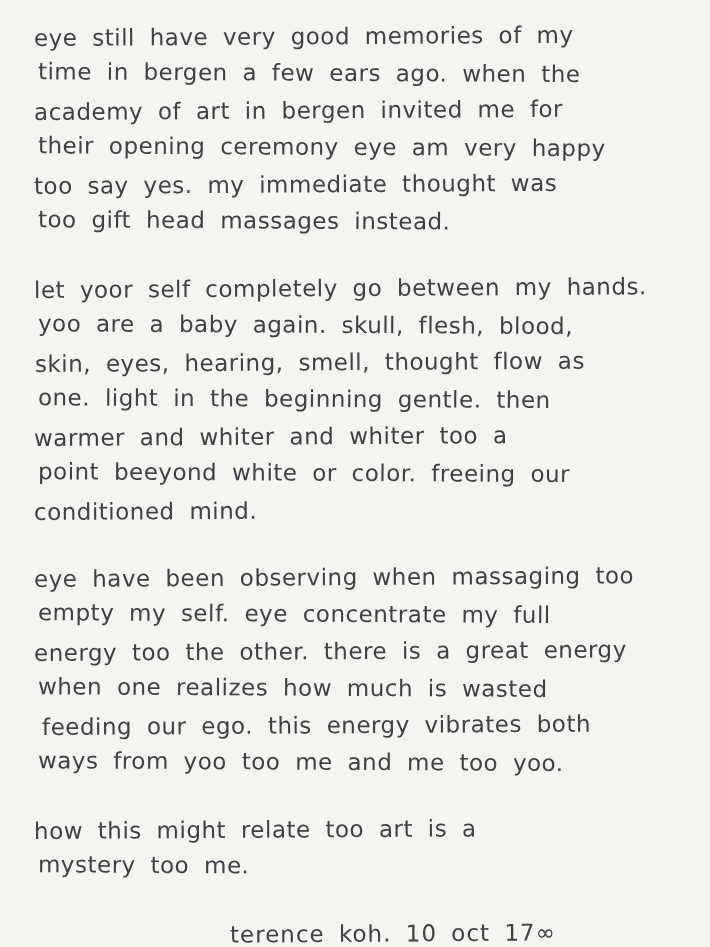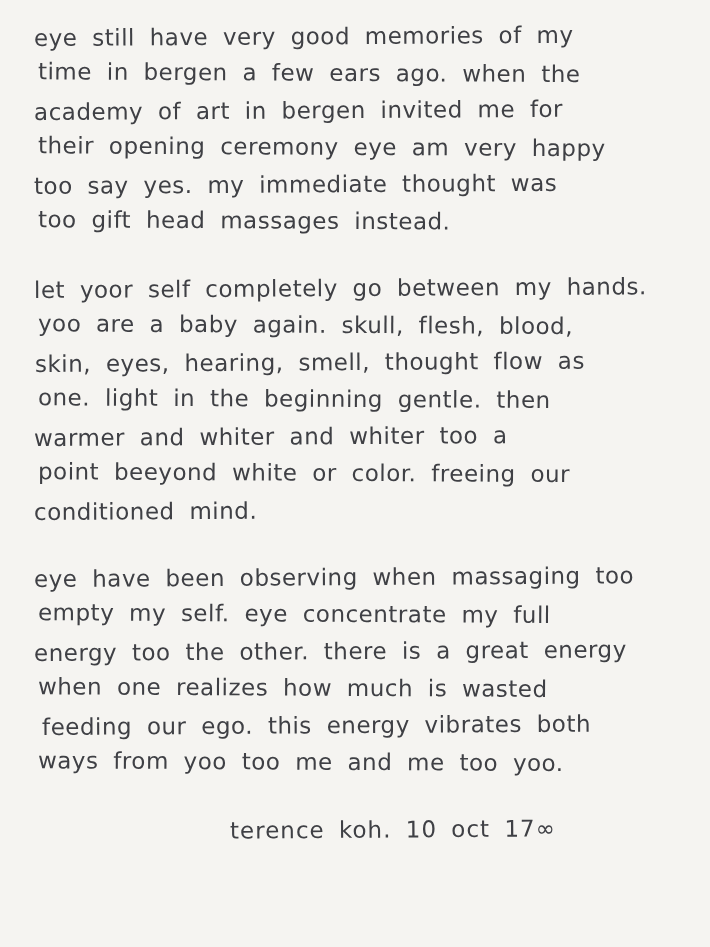--- a/index.html
+++ b/index.html
@@ -71,16 +71,20 @@
 
   <div class="para">
     <div class="line">eye have been observing when massaging too</div>
     <div class="line">empty my self. eye concentrate my full</div>
     <div class="line">energy too the other. there is a great energy</div>
     <div class="line">when one realizes how much is wasted</div>
     <div class="line">feeding our ego. this energy vibrates both</div>
     <div class="line">ways from yoo too me and me too yoo.</div>
   </div>
 
+  <div class="para">
+    <div class="line">how this might relate too art is a</div>
+    <div class="line">mystery too me.</div>
+  </div>
 
   <div class="signature">terence koh. 10 oct 17∞</div>
 
 </div>
 
 </body></html>

